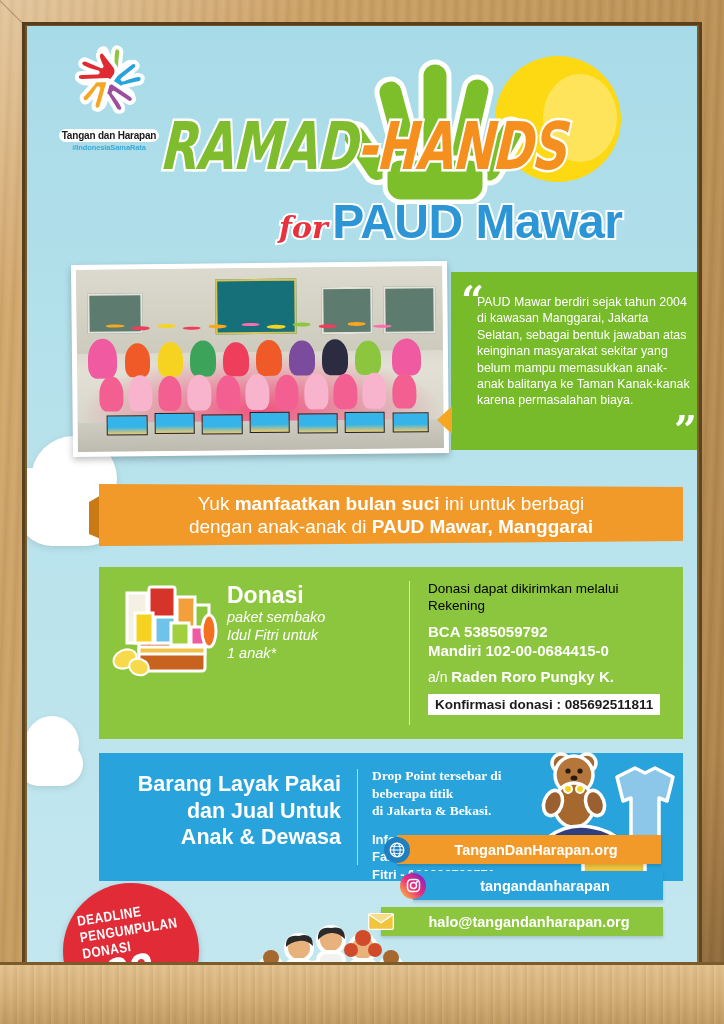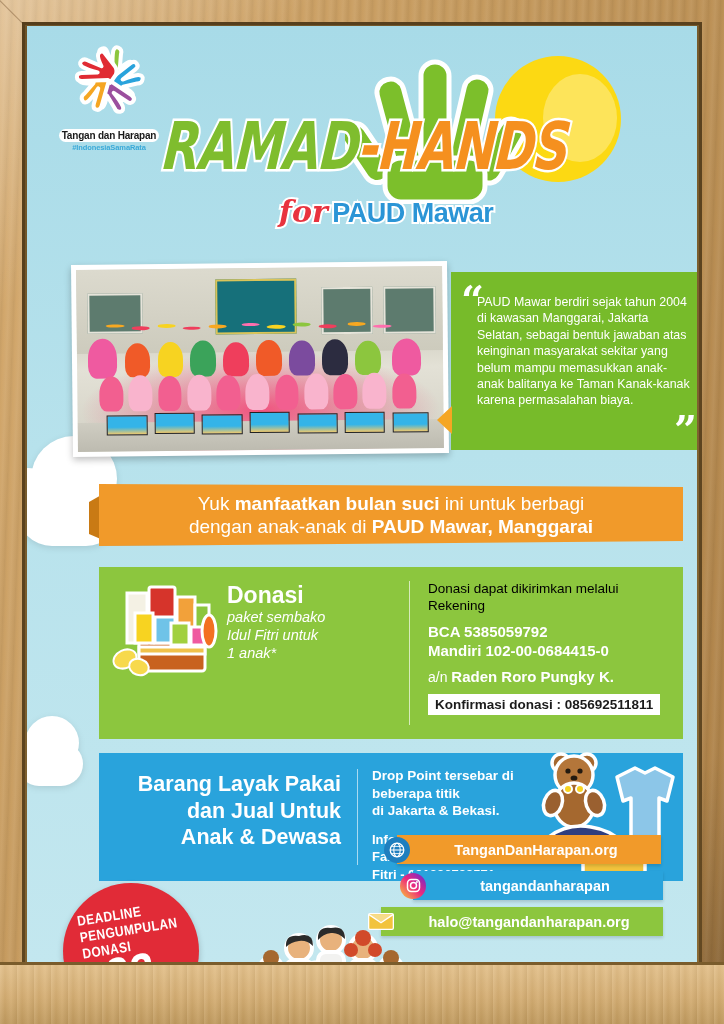--- a/index.html
+++ b/index.html
@@ -110,21 +110,21 @@
   }
   .t-green { color: #7fbd2e; -webkit-text-stroke: 4px #fff; paint-order: stroke fill; }
   .t-orange { color: #f5901f; -webkit-text-stroke: 4px #fff; paint-order: stroke fill; }
   .sub-wrap { position: absolute; left: 252px; top: 168px; white-space: nowrap; }
   .s-for {
     font-size: 30px; color: #e8333f; font-style: italic; font-weight: bold;
     font-family: "DejaVu Serif", serif;
     -webkit-text-stroke: 4px #fff; paint-order: stroke fill;
   }
   .s-paud {
-    font-size: 27px; font-weight: bold; color: #2b95d6; letter-spacing: -0.5px;
+    font-size: 48px; font-weight: bold; color: #2b95d6; letter-spacing: -0.5px;
     -webkit-text-stroke: 4px #fff; paint-order: stroke fill;
   }
 
   
   .photo-box {
     position: absolute; left: 45px; top: 237px; width: 376px; height: 192px;
     background: #fff; padding: 5px;
     box-shadow: 0 3px 7px rgba(0,0,0,0.25);
     transform: rotate(-0.6deg);
   }
@@ -455,21 +455,21 @@
         <div class="r-konf">Konfirmasi donasi : 085692511811</div>
       </div>
     </div>
 
     <div class="blue">
       <div class="blue-left" style="white-space:pre-line;">Barang Layak Pakai
 dan Jual Untuk
 Anak &amp; Dewasa</div>
       <div class="blue-div"></div>
       <div class="blue-right">
-        <div class="b-drop" style="white-space:pre-line;">Drop Point tersebar di
+        <div class="b-drop" style="white-space:pre-line;font-family:Liberation Serif, serif;">Drop Point tersebar di
 beberapa titik
 di Jakarta &amp; Bekasi.</div>
         <div class="b-info">
           <div>Info :</div>
           <div>Falia - 081398312185</div>
           <div>Fitri - 081286789571</div>
         </div>
         <div class="donate-objects">
           <svg viewBox="0 0 150 140" width="150" height="140">
             <g stroke="#ffffff" stroke-width="3.5" stroke-linejoin="round">

